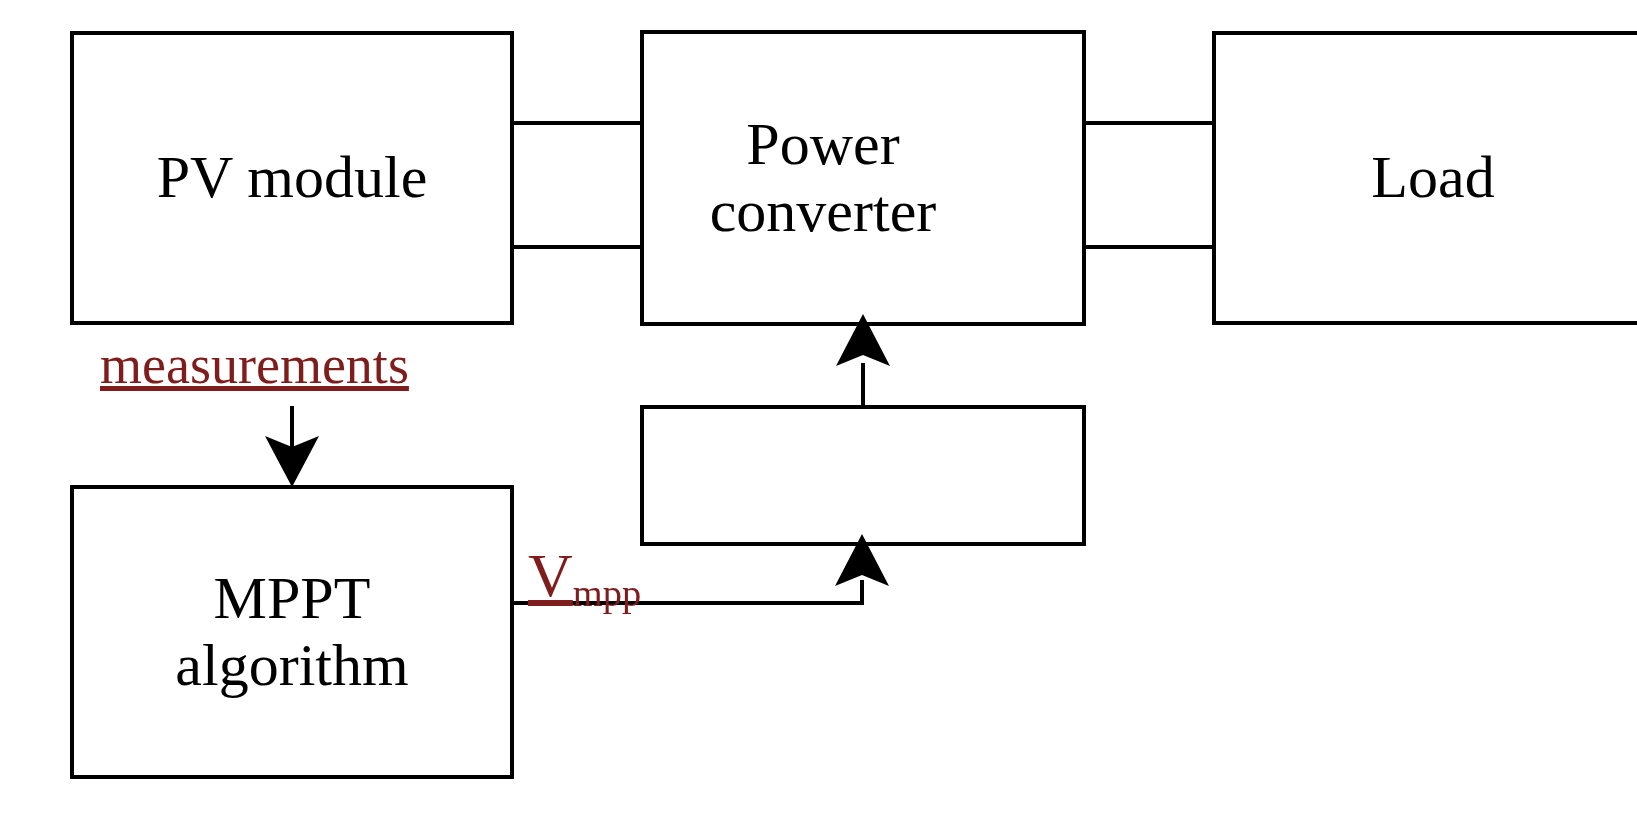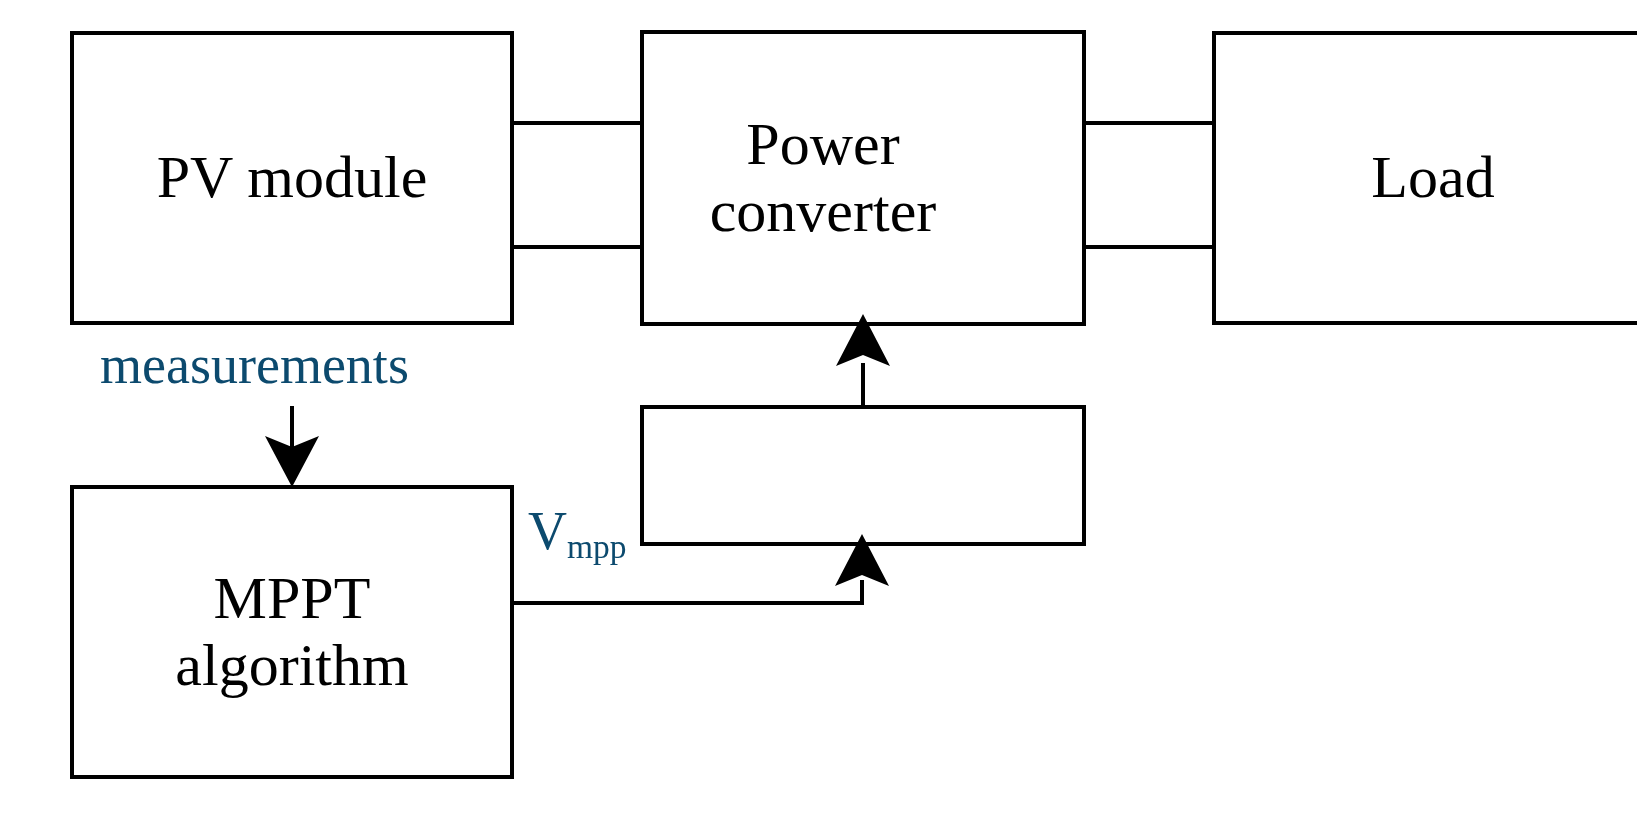--- a/index.html
+++ b/index.html
@@ -49,24 +49,25 @@
     justify-content: center;
     text-align: center;
     color: #000000;
     font-family: "Liberation Serif", "DejaVu Serif", serif;
     line-height: 1.12;
     white-space: pre-line;
     pointer-events: none;
   }
   .edge-label {
     position: absolute;
-    color: #0c4a6e;
+    color: #7f1d1d;
     font-family: "Liberation Serif", "DejaVu Serif", serif;
     white-space: nowrap;
     pointer-events: none;
+    text-decoration: underline;
   }
   .sub {
     font-size: 0.62em;
     vertical-align: baseline;
     position: relative;
     top: 0.26em;
   }
 </style>
 </head>
 <body>
@@ -107,17 +108,17 @@
 converter</div>
 
   <div class="blk-label" style="left:1168px; top:31px; width:442px; height:294px; font-size:60px;">Load</div>
 
 
   <div class="blk-label" style="left:26px; top:485px; width:444px; height:294px; font-size:60px;">MPPT
 algorithm</div>
 
   <div class="edge-label" style="left:56px; top:334px; font-size:54px;">measurements</div>
 
-  <div class="edge-label" style="left:484px; top:500px; font-size:54px;">
+  <div class="edge-label" style="left:484px; top:540px; font-size:62px;">
     <span>V</span><span class="sub">mpp</span>
   </div>
 
 </div>
 
 </body></html>

